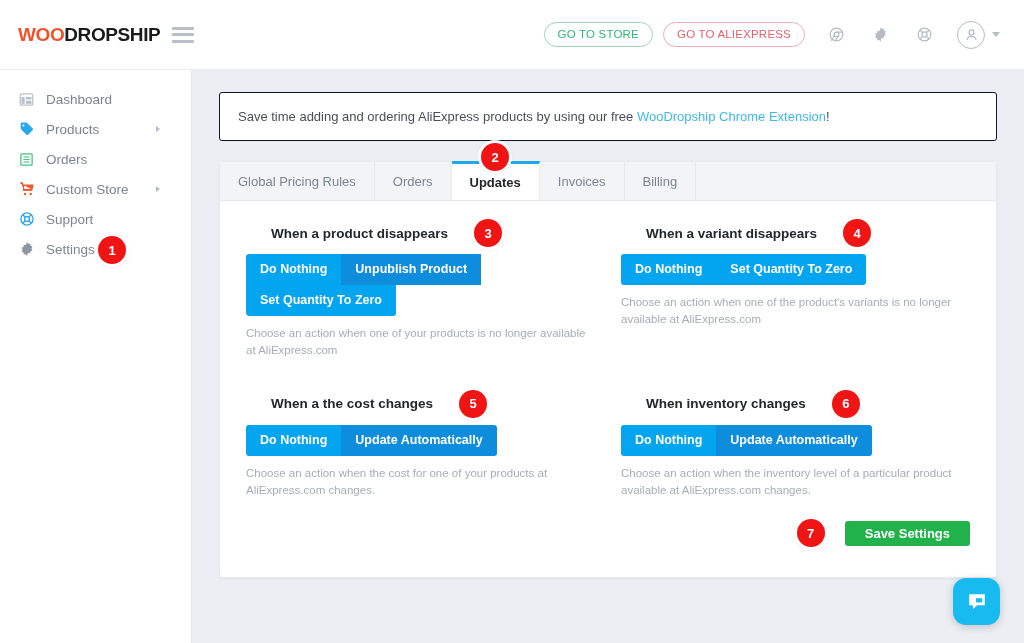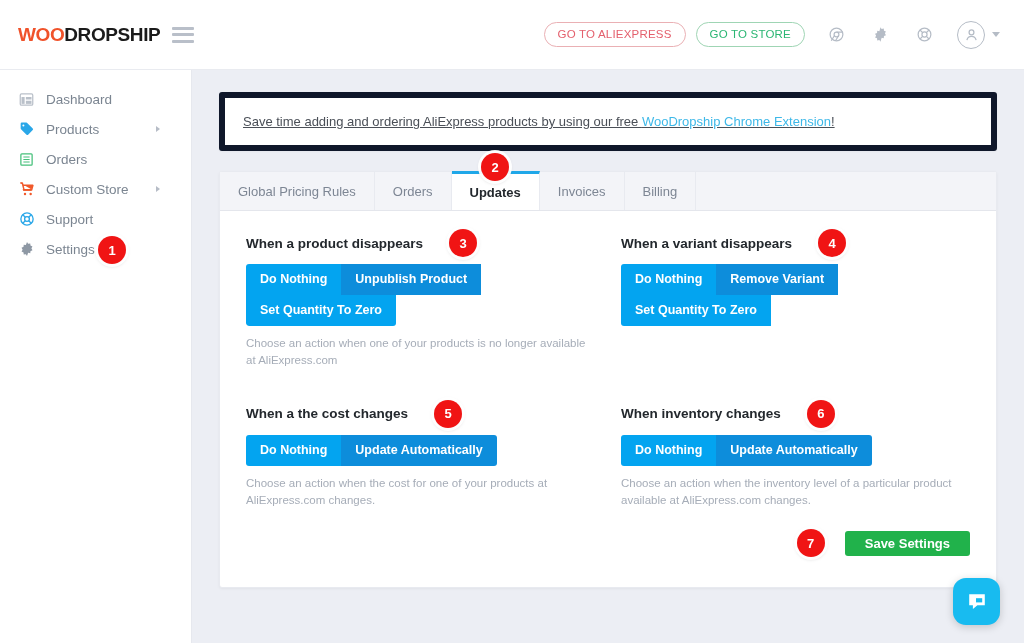--- a/index.html
+++ b/index.html
@@ -92,24 +92,23 @@
     border-left: 4.5px solid #b6bcc6;
   }
 
   .main {
     flex: 1; background: #eceef4;
     padding: 22px 27px 0 27px;
     position: relative; overflow: hidden;
   }
 
   .notice {
-    background: #ffffff; border: 6px solid #0f172a; border-radius: 3px;
+    background: #ffffff; border: 1px solid #0f172a; border-radius: 3px;
     padding: 16px 18px; font-size: 13px; color: #4a4f57;
     box-shadow: 0 1px 2px rgba(0,0,0,0.03);
-    text-decoration: underline;
   }
   .notice a { color: #3db8e8; text-decoration: none; }
 
   .card {
     margin-top: 20px;
     background: #ffffff;
     border: 1px solid #e8eaf0;
     border-radius: 3px;
     box-shadow: 0 1px 3px rgba(0,0,0,0.05);
   }
@@ -136,21 +135,21 @@
 
   .panel { padding: 22px 26px 30px 26px; }
   .grid {
     display: grid; grid-template-columns: 1fr 1fr;
     column-gap: 26px; row-gap: 10px;
   }
   .setting { padding-bottom: 6px; }
   .setting-head {
     display: flex; align-items: center;
     font-size: 13.5px; font-weight: bold; color: #23282d;
-    margin-bottom: 11px; height: 20px;
+    margin-bottom: 11px; height: 20px; margin-left: 25px;
   }
   .btn-group {
     display: flex; flex-wrap: wrap;
     border-radius: 3px; overflow: hidden;
     width: fit-content; max-width: 100%;
   }
   .opt {
     font-size: 12.5px; color: #ffffff; font-weight: bold;
     padding: 8px 14px 9px; cursor: pointer; white-space: nowrap;
     background: #0d8ddb;
@@ -200,22 +199,22 @@
     <div class="logo">
       <span class="woo">WOO</span><span>DROPSHIP</span>
     </div>
     <div class="hamburger">
       <span></span>
       <span></span>
       <span></span>
     </div>
 
     <div class="topbar-right">
+      <div class="pill pill-green">GO TO STORE</div>
       <div class="pill pill-red">GO TO ALIEXPRESS</div>
-      <div class="pill pill-green">GO TO STORE</div>
 
       <div class="icon-btn">
         <svg width="17" height="17" viewBox="0 0 24 24" fill="none" stroke="currentColor" stroke-width="1.7">
           <circle cx="12" cy="12" r="9"></circle>
             <circle cx="12" cy="12" r="3.4"></circle>
           <path d="M12 8.6h9M9 13.7 4.6 20.9M14.9 13.7 10.6 20.9"></path>
         </svg>
       </div>
       <div class="icon-btn">
         <svg width="17" height="17" viewBox="0 0 24 24" fill="currentColor">
@@ -351,23 +350,23 @@
               <div class="helper">Choose an action when one of your products is no longer available at AliExpress.com</div>
             </div>
 
             <div class="setting">
               <div class="setting-head">
                 <span>When a variant disappears</span>
                 <span class="badge" style="margin-left:26px;">4</span>
               </div>
               <div class="btn-group">
                 <div class="opt sel">Do Nothing</div>
-                <div class="opt">Remove Variant</div>
                 <div class="opt sel">Set Quantity To Zero</div>
               </div>
+              <div class="helper">Choose an action when one of the product's variants is no longer available at AliExpress.com</div>
             </div>
 
             <div class="setting" style="margin-top:18px;">
               <div class="setting-head">
                 <span>When a the cost changes</span>
                 <span class="badge" style="margin-left:26px;">5</span>
               </div>
               <div class="btn-group">
                 <div class="opt sel">Do Nothing</div>
                 <div class="opt">Update Automatically</div>

